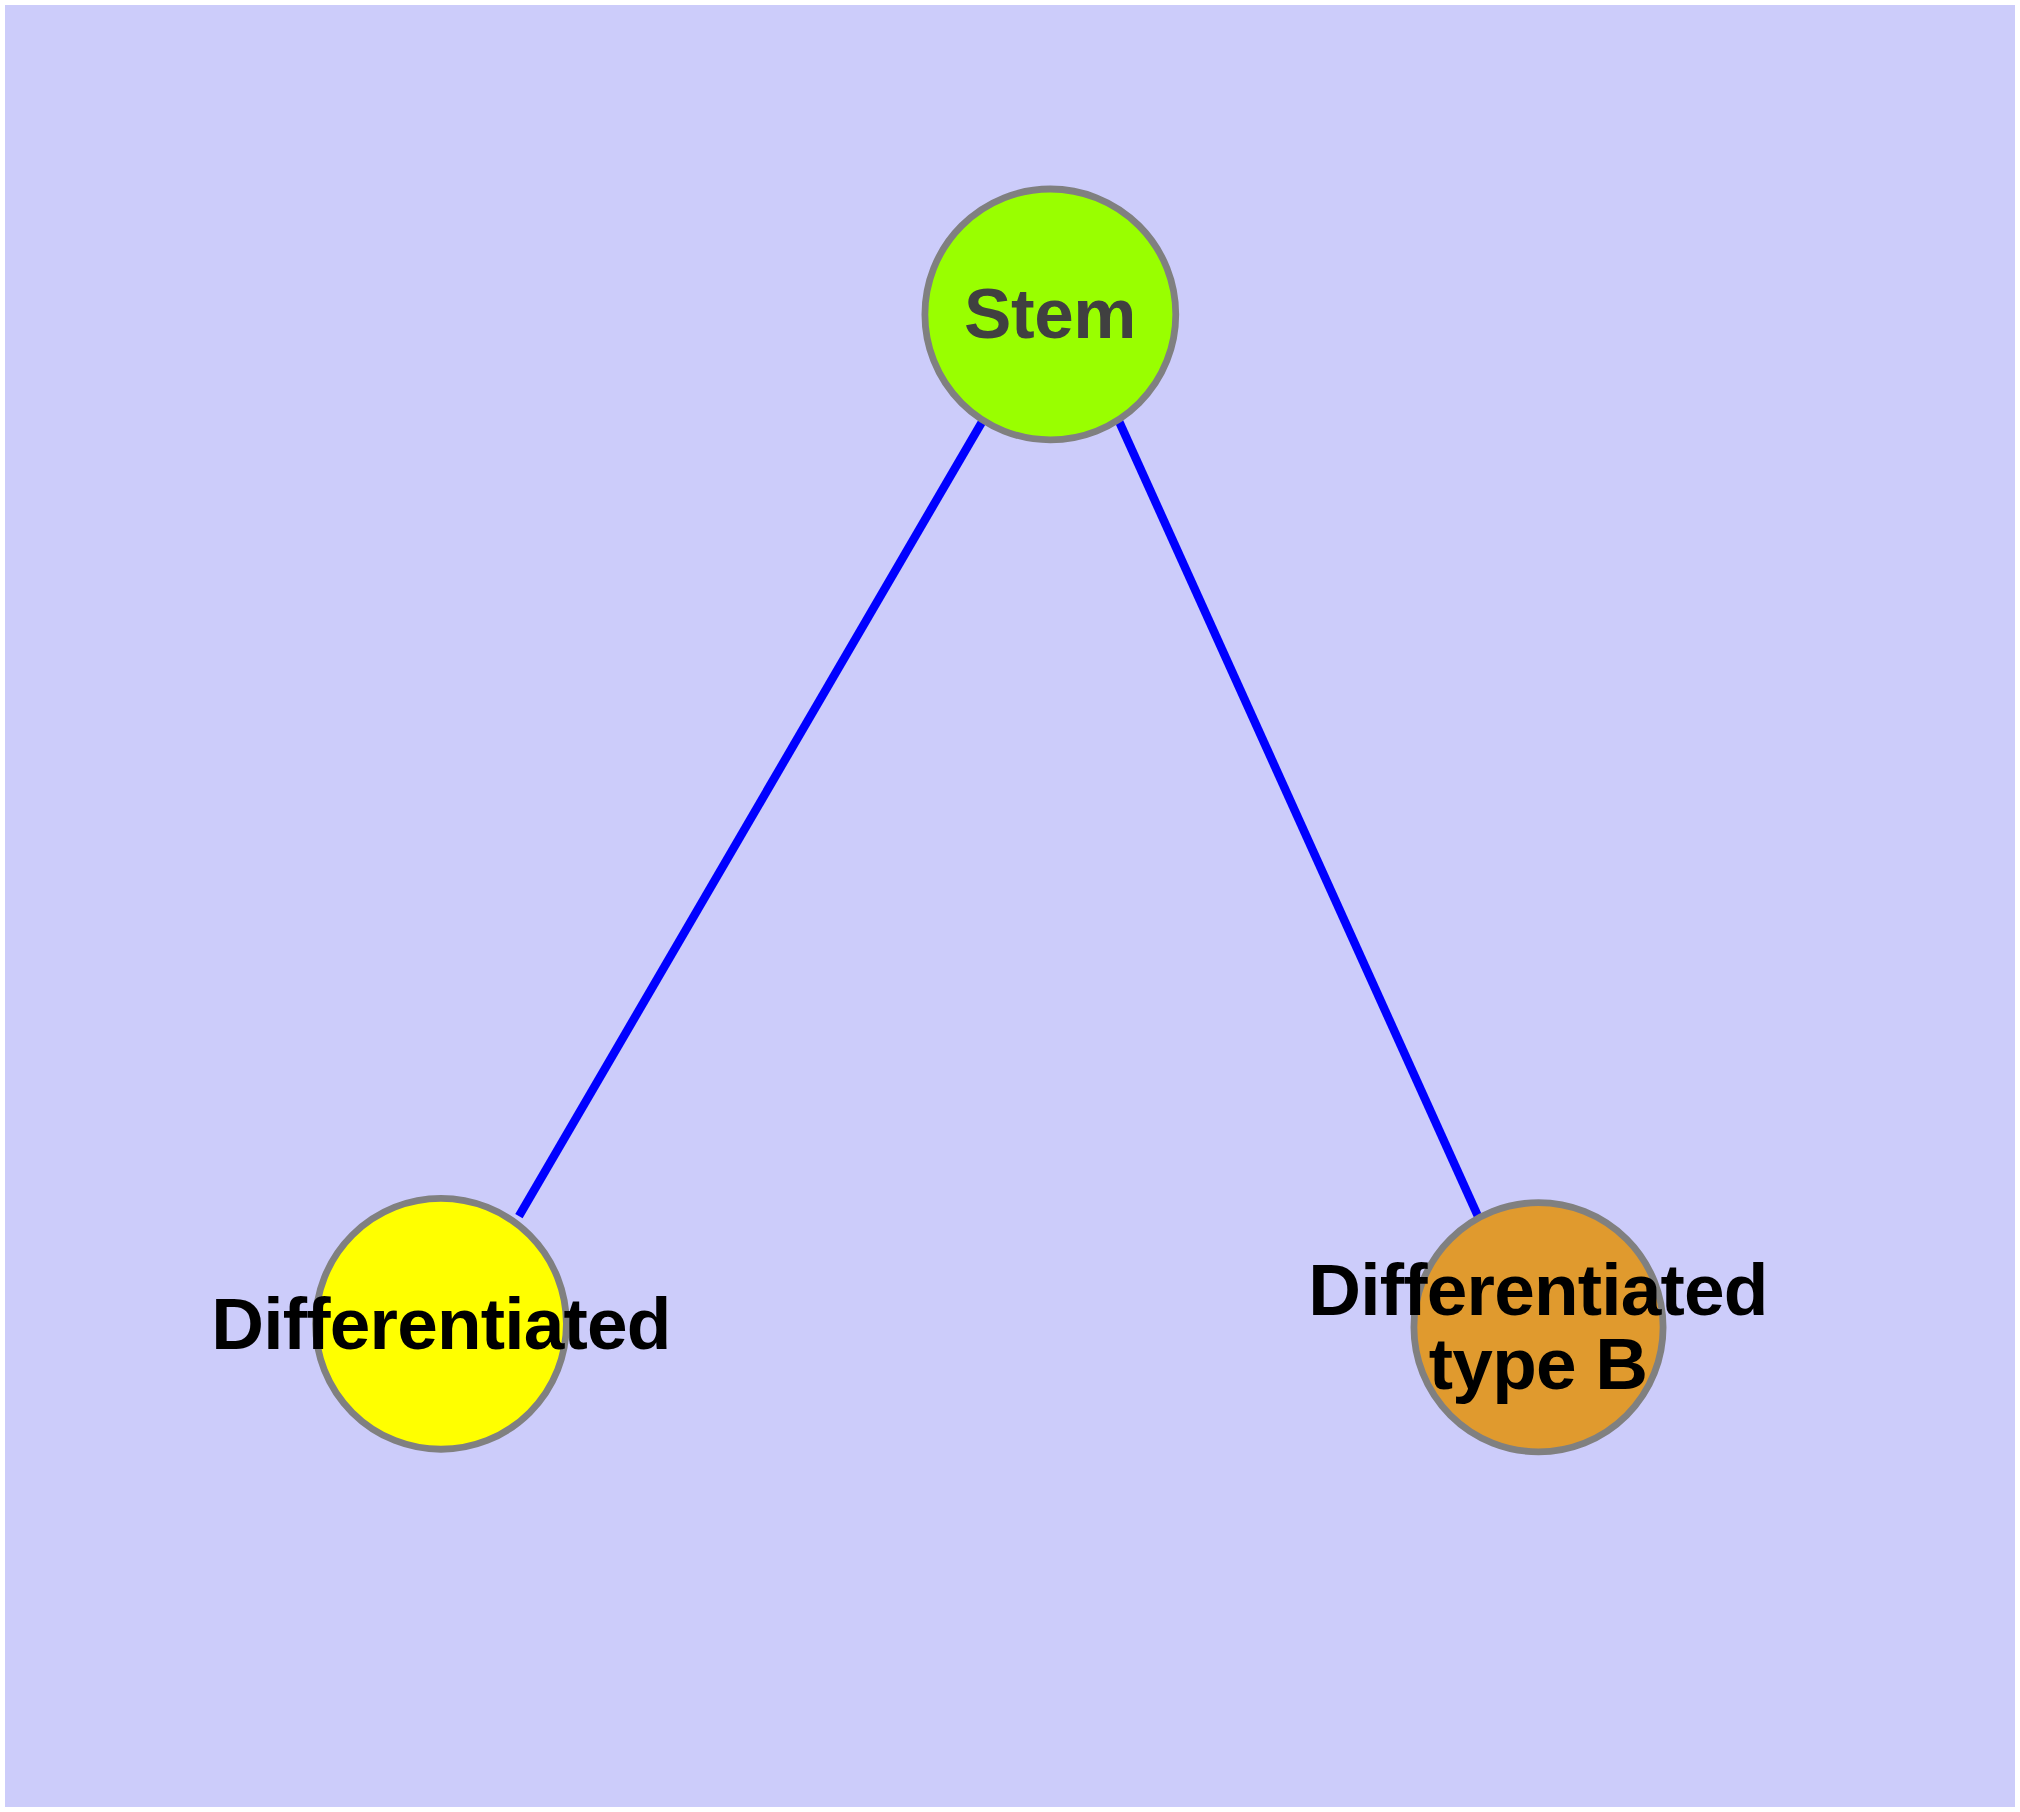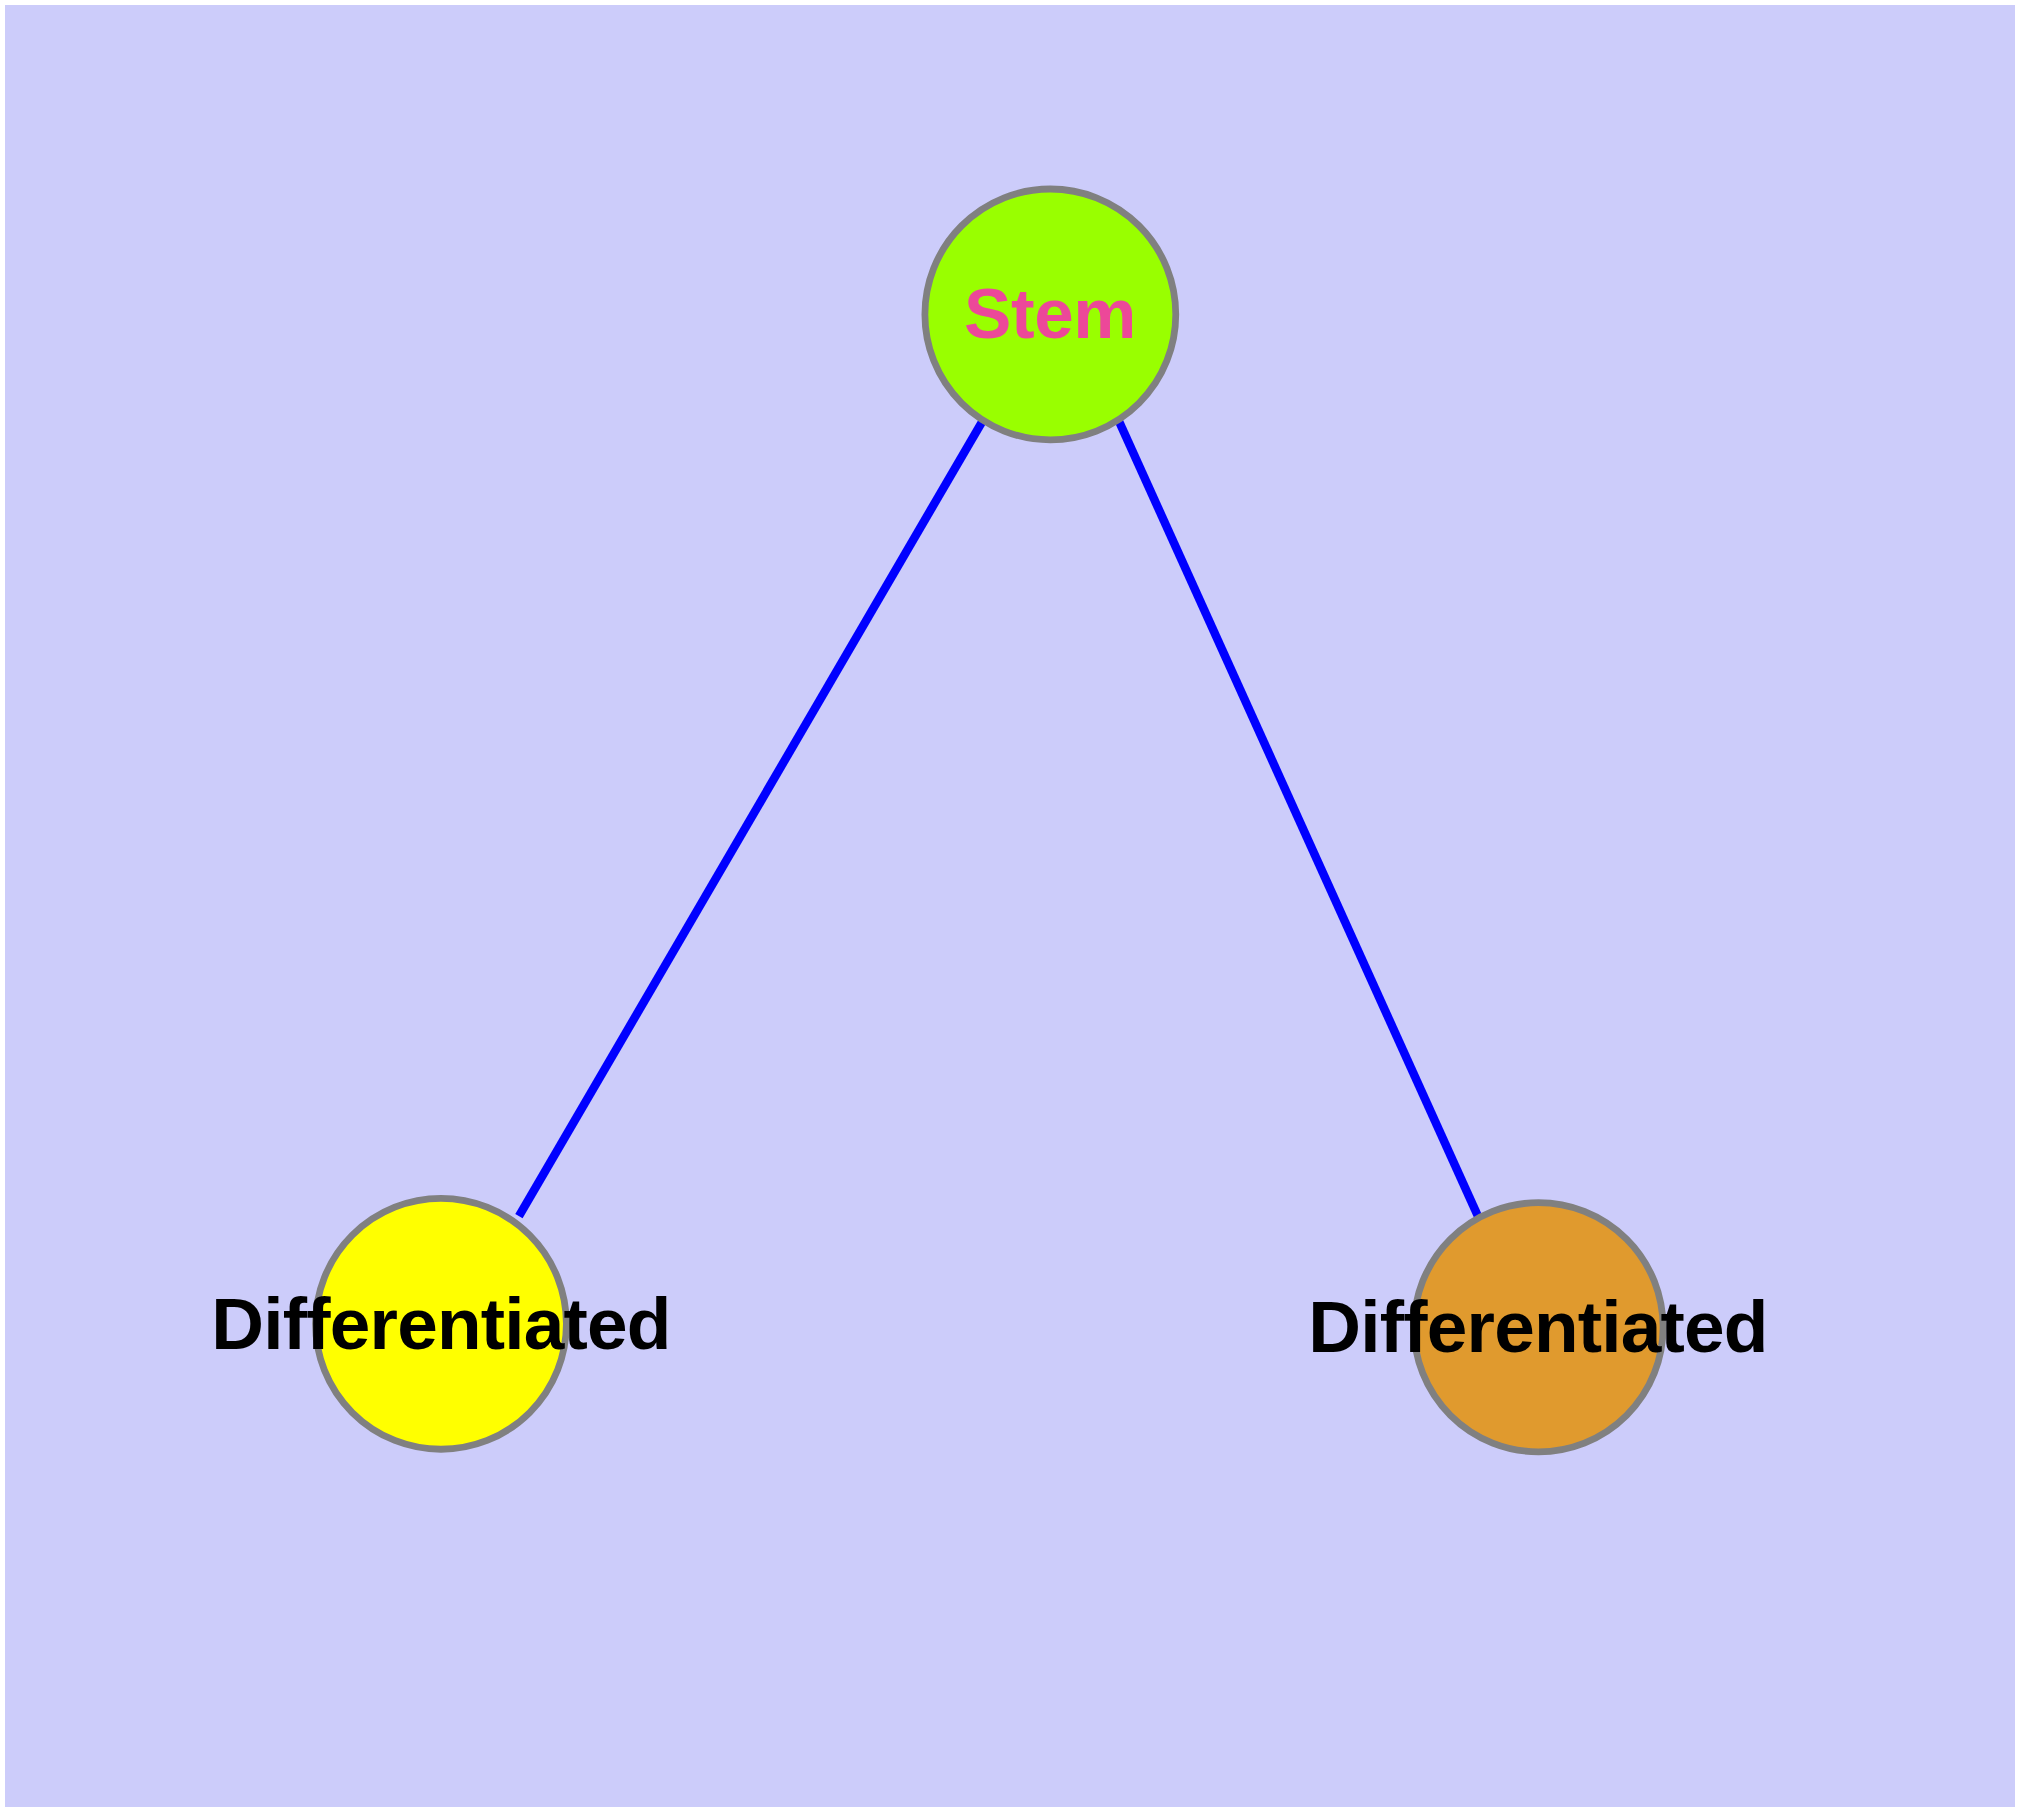--- a/index.html
+++ b/index.html
@@ -56,20 +56,20 @@
       <line class="graph-edge" x1="1160" y1="495" x2="612" y2="1435" stroke="#0000ff" stroke-width="10" stroke-linecap="butt"></line>
       <line class="graph-edge" x1="1320" y1="497" x2="1744" y2="1436" stroke="#0000ff" stroke-width="10" stroke-linecap="butt"></line>
     </g>
     <g>
       <circle class="graph-node" cx="1239" cy="371" r="148" fill="#99ff00" stroke="#808080" stroke-width="8"></circle>
       <circle class="graph-node" cx="520" cy="1562" r="148" fill="#ffff00" stroke="#808080" stroke-width="8"></circle>
       <circle class="graph-node" cx="1815" cy="1566" r="147" fill="#e09a2e" stroke="#808080" stroke-width="8"></circle>
     </g>
   </svg>
 
-  <div class="node-label label-stem" style="left: 1050px; top: 314px; color: #ec4899;"><span>Stem</span></div>
+  <div class="node-label label-stem" style="left: 1050px; top: 314px; color: #404040;"><span>Stem</span></div>
 
   <div class="node-label label-typea" style="left: 441px; top: 1324px; color: rgb(0, 0, 0);"><span>Differentiated</span><br></div>
 
-  <div class="node-label label-typeb" style="left: 1538px; top: 1327px; color: rgb(0, 0, 0);"><span>Differentiated</span><br></div>
+  <div class="node-label label-typeb" style="left: 1538px; top: 1327px; color: rgb(0, 0, 0);"><span>Differentiated</span><br><span>type B</span></div>
 
 </div>
 
 
 </body></html>

